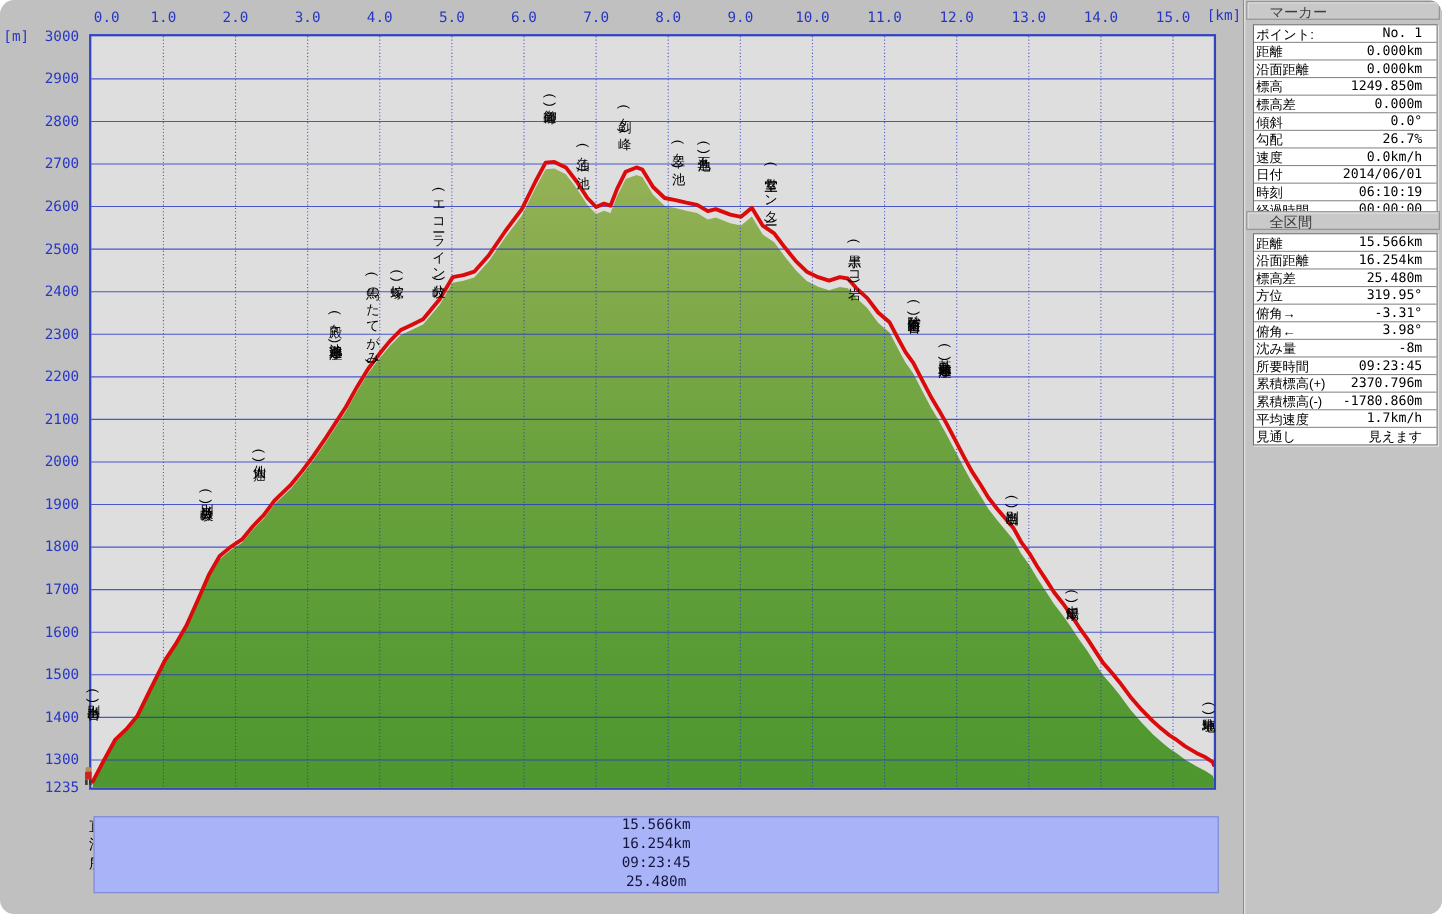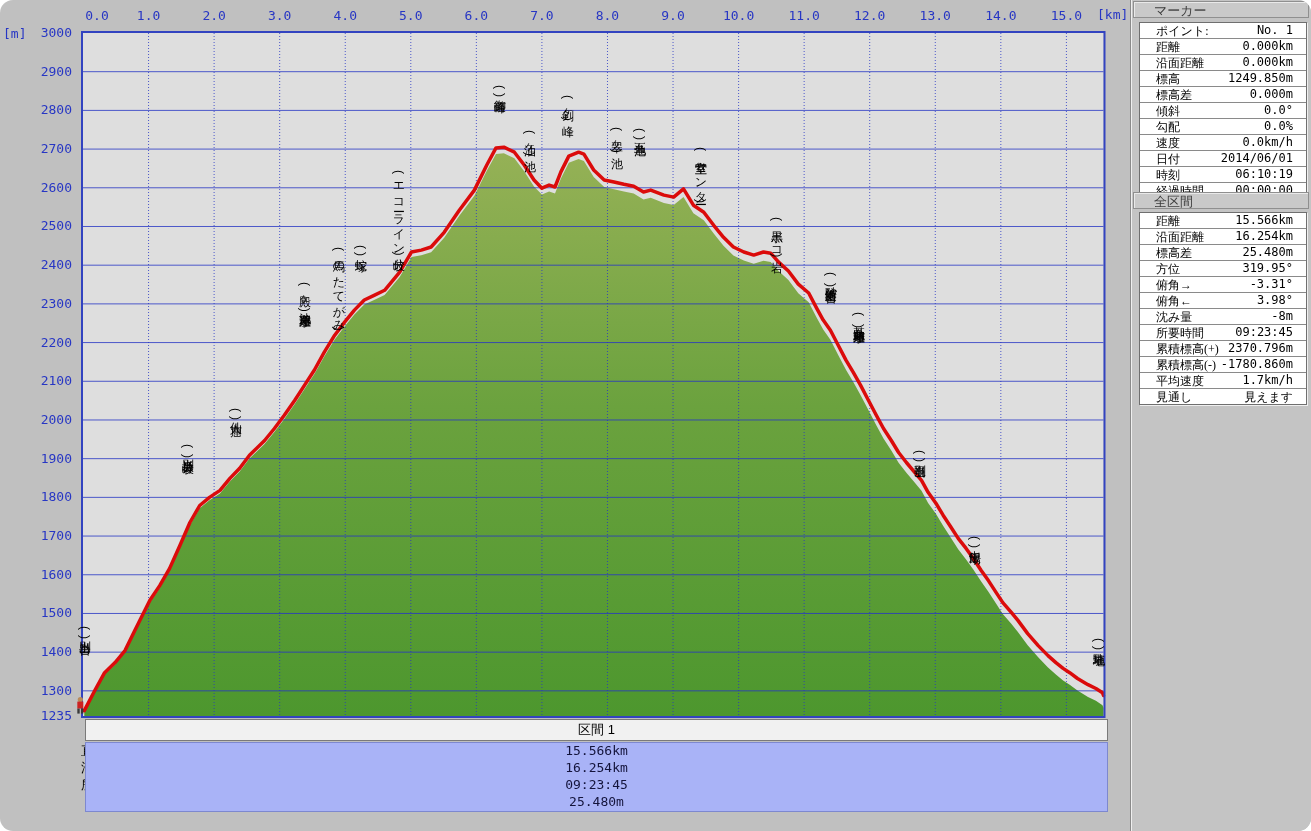--- a/index.html
+++ b/index.html
@@ -24,21 +24,21 @@
   .sidebar{position:absolute;left:1130px;top:0;width:181px;height:831px;background:#c4c4c4;
            border-left:1px solid #8a8a8a;box-shadow:inset 1px 0 0 #efefef;}
   .panel-title{position:absolute;left:2px;width:176px;height:17px;background:#c9c9c9;
                border:1px solid #8f8f8f;box-shadow:inset 1px 1px 0 #e9e9e9;
                font:13px "Liberation Sans",sans-serif;color:#3c3c3c;line-height:17px;padding-left:20px;box-sizing:border-box;}
   .dtable{position:absolute;left:8px;width:168px;background:#fff;
           border:1px solid #6f6f6f;box-shadow:1px 1px 0 #efefef;box-sizing:border-box;}
   .trow{display:flex;justify-content:space-between;height:15px;line-height:14px;
         border-bottom:1px solid #8a8a8a;font:12px "DejaVu Sans Mono",monospace;color:#000;}
   .trow:last-child{border-bottom:none;}
-  .tl{padding-left:16px;white-space:nowrap;font-family:Liberation Serif, serif;}
+  .tl{padding-left:2px;white-space:nowrap;font-family:Liberation Sans, sans-serif;}
   .tv{padding-right:13px;white-space:nowrap;text-align:right;}
 </style>
 </head>
 <body>
 
 <div class="app">
 
   <div class="chart-wrap">
     <svg id="chart-svg" width="1130" height="831">
       <defs>
@@ -164,21 +164,20 @@
         <div class="wp" style="left: 1092px; top: 638px;">(駐車地)</div>
       </div>
   </div>
 
   <div id="sec-labels">
       <div class="sec-label" style="left: 3px; top: 742px;">直線距離</div>
       <div class="sec-label" style="left: 3px; top: 759px;">沿面距離</div>
       <div class="sec-label" style="left: 3px; top: 776px;">所要時間</div>
       <div class="sec-label" style="left: 3px; top: 793px;">標高差</div>
     </div>
-  <div class="sec-header">区間 1</div>
   <div class="sec-body" id="sec-body">
       <div class="sec-row">15.566km</div>
       <div class="sec-row">16.254km</div>
       <div class="sec-row">09:23:45</div>
       <div class="sec-row">25.480m</div>
     </div>
 
   <div class="sidebar">
     <div class="panel-title" style="top:1px">マーカー</div>
     <div class="dtable" style="top:22px" id="marker-rows">
@@ -201,21 +200,21 @@
         <div class="trow">
           <span class="tl">標高差</span>
           <span class="tv">0.000m</span>
         </div>
         <div class="trow">
           <span class="tl">傾斜</span>
           <span class="tv">0.0°</span>
         </div>
         <div class="trow">
           <span class="tl">勾配</span>
-          <span class="tv">0.0%</span>
+          <span class="tv">26.7%</span>
         </div>
         <div class="trow">
           <span class="tl">速度</span>
           <span class="tv">0.0km/h</span>
         </div>
         <div class="trow">
           <span class="tl">日付</span>
           <span class="tv">2014/06/01</span>
         </div>
         <div class="trow">

